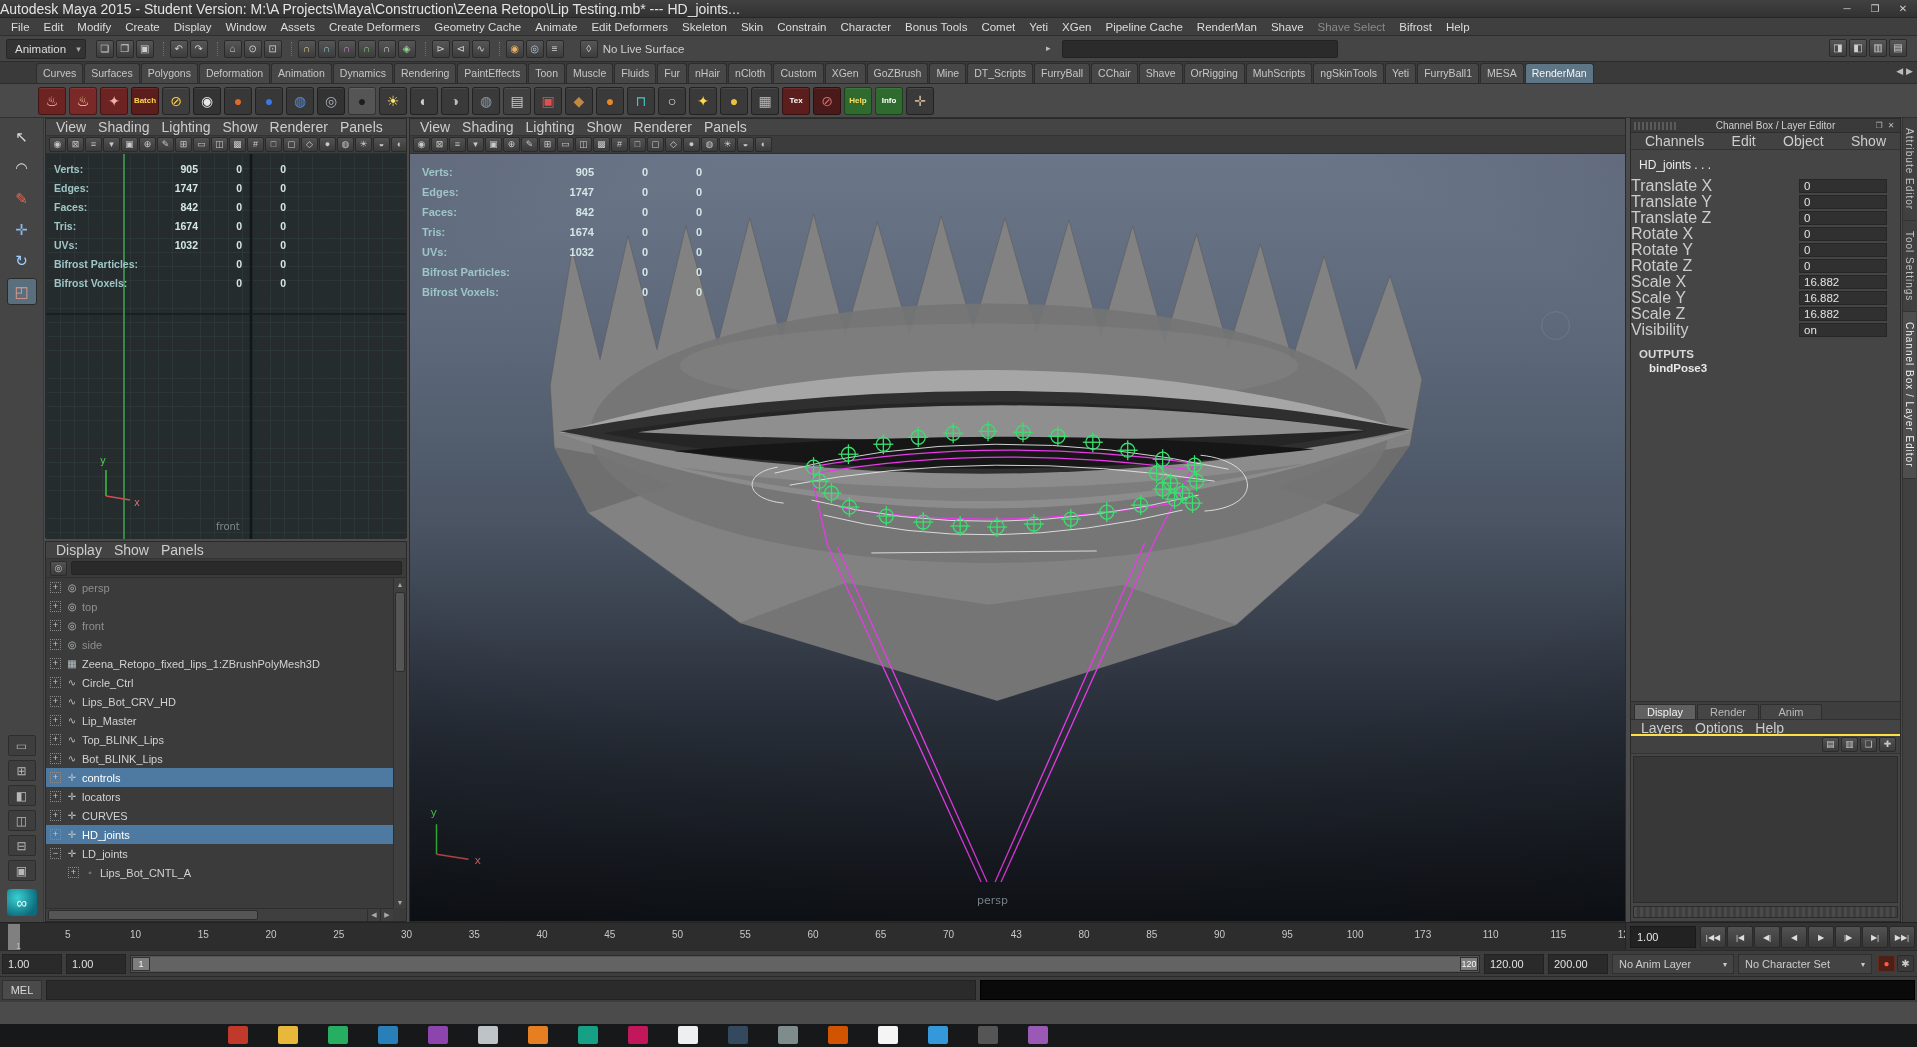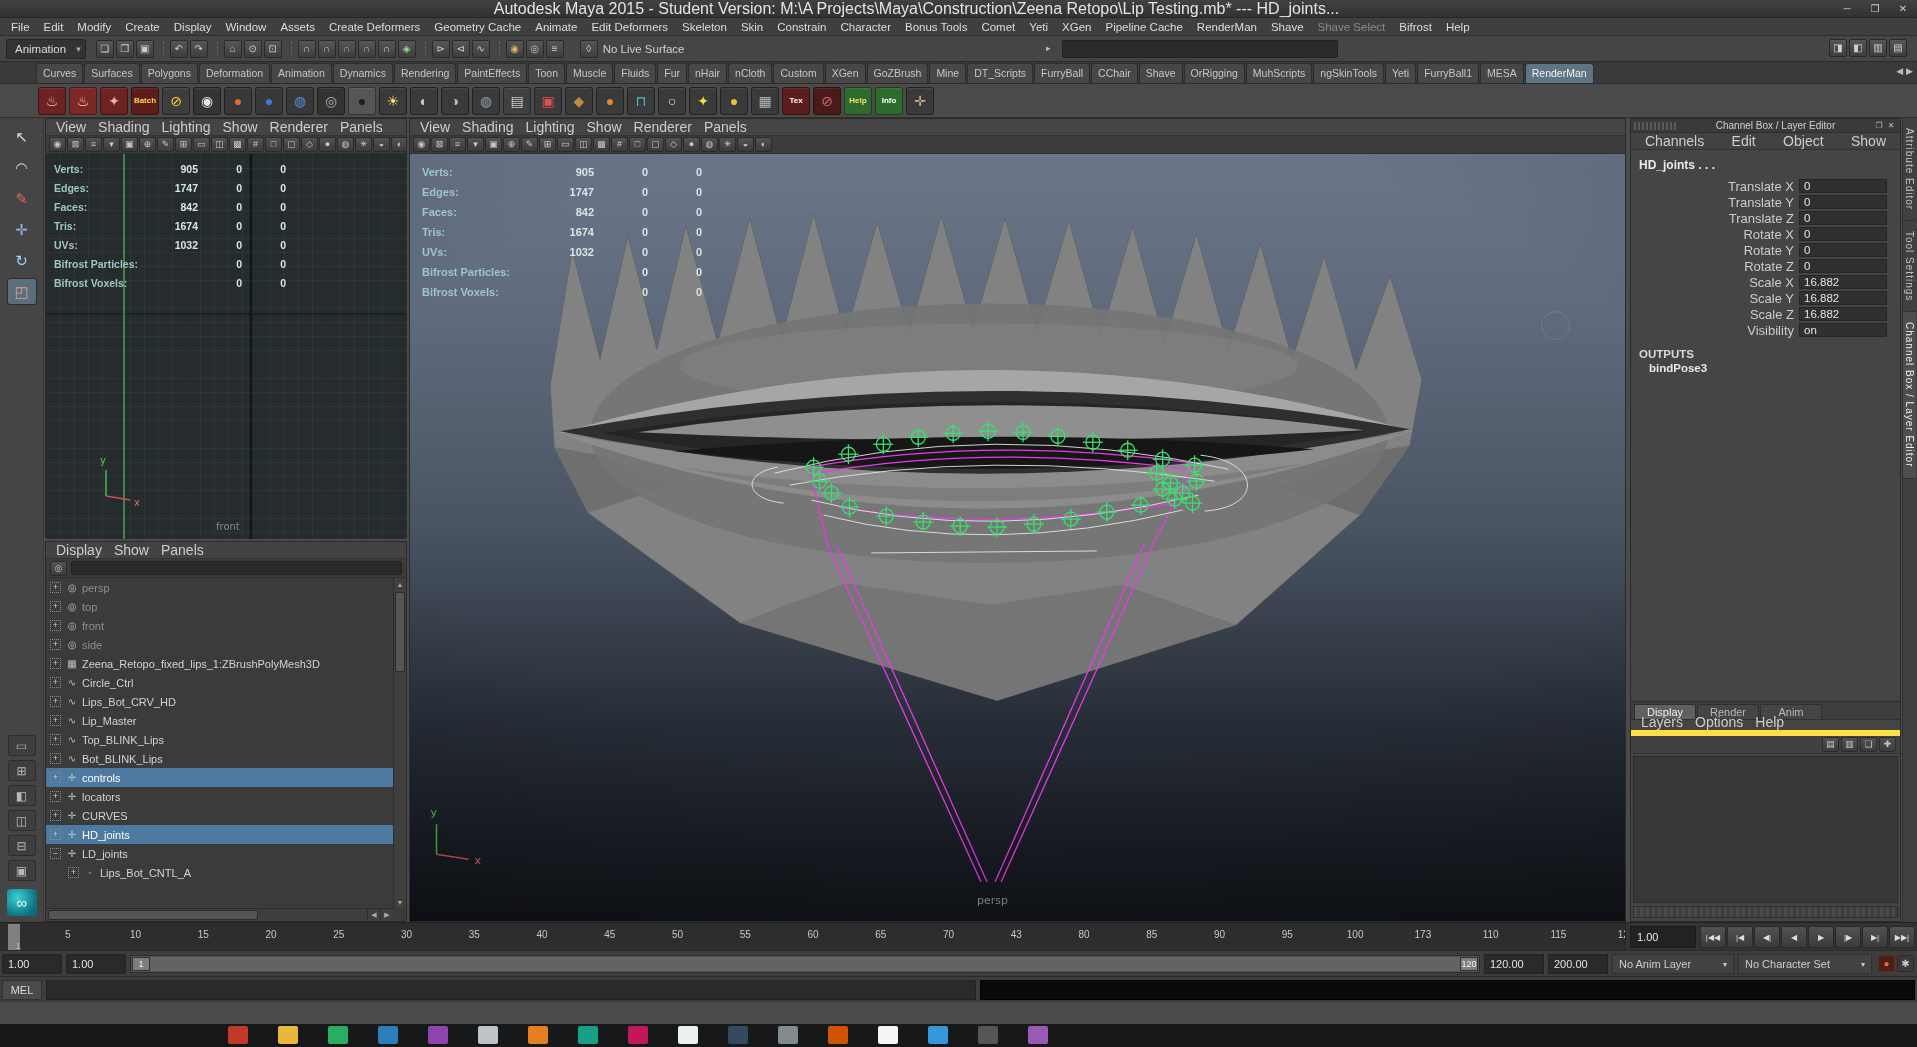--- a/index.html
+++ b/index.html
@@ -3,21 +3,21 @@
 <meta charset="utf-8">
 <style>
   *{box-sizing:border-box;margin:0;padding:0}
   html,body{width:1917px;height:1047px;overflow:hidden}
   body{background:#4b4b4b;font-family:"Liberation Sans",sans-serif;font-size:12px;color:#d4d4d4;-webkit-font-smoothing:antialiased}
   :root{--sel:#4e7aa2;--hudl:#9fc6c6;--hudv:#d5e6e6;--well:#2b2b2b;--bord:#2a2a2a}
   #app{position:relative;width:1917px;height:1047px;background:#4b4b4b}
 
   
   .titlebar{position:absolute;left:0;top:0;width:100%;height:18px;background:linear-gradient(#414141,#323232);display:flex;align-items:center;border-bottom:1px solid #262626}
-  .title{flex:1;text-align:center;font-size:16px;color:#e4e4e4;white-space:nowrap;overflow:hidden}
+  .title{flex:1;font-size:14px;color:#e4e4e4;white-space:nowrap;overflow:hidden}
   .win-btn{width:28px;height:16px;display:flex;align-items:center;justify-content:center;color:#cfcfcf;font-size:10px}
 
   
   .menubar{position:absolute;left:0;top:18px;width:100%;height:18px;background:#3f3f3f;border-bottom:1px solid #2e2e2e;display:flex;align-items:center;padding-left:4px}
   .menu-item{padding:0 7px;font-size:11.5px;color:#dcdcdc;white-space:nowrap}
   .menu-item.disabled{color:#8a8a8a}
 
   
   .statusline{position:absolute;left:0;top:36px;width:100%;height:26px;background:#454545;border-bottom:1px solid #2c2c2c;display:flex;align-items:center;padding-left:6px}
   .menuset{display:flex;align-items:center;height:20px;background:#333;border:1px solid #262626;border-radius:2px;padding:0 4px 0 8px;margin-right:10px}
@@ -96,31 +96,31 @@
   .hscroll .arrs{position:absolute;right:0;top:0;bottom:0;display:flex;font-size:7px;color:#aaa}
   .hscroll .arrs span{width:13px;display:flex;align-items:center;justify-content:center;border-left:1px solid #2e2e2e}
 
   
   .cbpanel{left:1630px;top:0;width:271px;height:804px;background:#454545;border:1px solid var(--bord)}
   .cb-header{height:14px;background:#3a3a3a;border-bottom:1px solid #2d2d2d;display:flex;align-items:center;padding:0 3px}
   .cb-grip{width:44px;height:8px;background:repeating-linear-gradient(90deg,#5a5a5a 0 2px,transparent 2px 4px)}
   .cb-title{flex:1;text-align:center;font-size:10px;color:#cfcfcf;white-space:nowrap}
   .cb-winbtn{width:12px;font-size:8px;color:#bbb;text-align:center}
   .cb-menus{height:17px;background:#424242;border-bottom:1px solid #333;display:flex;align-items:center;padding:0 8px;justify-content:space-between}
-  .cb-object{margin:8px 0 6px 8px;font-size:12px;font-weight:bold;color:#eaeaea}
+  .cb-object{margin:8px 0 6px 8px;font-size:12px;font-weight:normal;color:#eaeaea}
   .cb-row{height:16px;display:flex;align-items:center}
-  .cb-label{width:168px;text-align:right;font-size:13px;color:#cccccc;padding-right:5px}
+  .cb-label{width:168px;text-align:left;font-size:16px;color:#cccccc;padding-right:13px}
   .cb-value{width:88px;height:14px;background:#303030;border:1px solid #262626;font-size:11.5px;color:#e2e2e2;padding-left:4px;line-height:13px}
   .cb-outputs{margin:10px 0 2px 8px;font-size:11.5px;font-weight:bold;color:#d8d8d8}
   .cb-outitem{margin-left:18px;font-size:11.5px;font-weight:bold;color:#e8e8e8;height:15px}
   .layer-editor{position:absolute;left:0;right:0;top:582px;bottom:0;background:#454545;border-top:1px solid #2e2e2e}
   .le-tabs{height:18px;display:flex;align-items:flex-end;padding-left:3px;background:#3e3e3e;border-bottom:1px solid #303030}
   .le-tab{width:62px;text-align:center;font-size:11px;color:#b8b8b8;background:#454545;border:1px solid #2e2e2e;border-bottom:none;padding:1px 0;border-radius:2px 2px 0 0;margin-right:1px}
   .le-tab.active{background:#606060;color:#f0f0f0}
-  .le-menus{height:16px;display:flex;align-items:flex-end;padding-left:4px;background:#444;border-bottom:6px solid #fde047}
+  .le-menus{height:16px;display:flex;align-items:flex-start;padding-left:4px;background:#444;border-bottom:2px solid #fde047}
   .le-icons{height:18px;display:flex;align-items:center;justify-content:flex-end;gap:2px;padding-right:4px;background:#414141;border-bottom:1px solid #333}
   .le-list{position:absolute;left:2px;right:2px;top:54px;bottom:18px;background:#383838;border:1px solid #2c2c2c}
   .le-scroll{position:absolute;left:2px;right:2px;bottom:3px;height:12px;background:repeating-linear-gradient(90deg,#4a4a4a 0 3px,#3e3e3e 3px 6px);border:1px solid #2c2c2c}
 
   
   .right-strip{position:absolute;left:1902px;top:0;width:15px;height:804px;background:#404040;border-left:1px solid #323232}
   .rtab{writing-mode:vertical-rl;font-size:10px;color:#c2c2c2;padding:10px 1px;border-bottom:1px solid #333;letter-spacing:1px;white-space:nowrap}
   .rtab.active{background:#4e4e4e;color:#eee}
 
   

